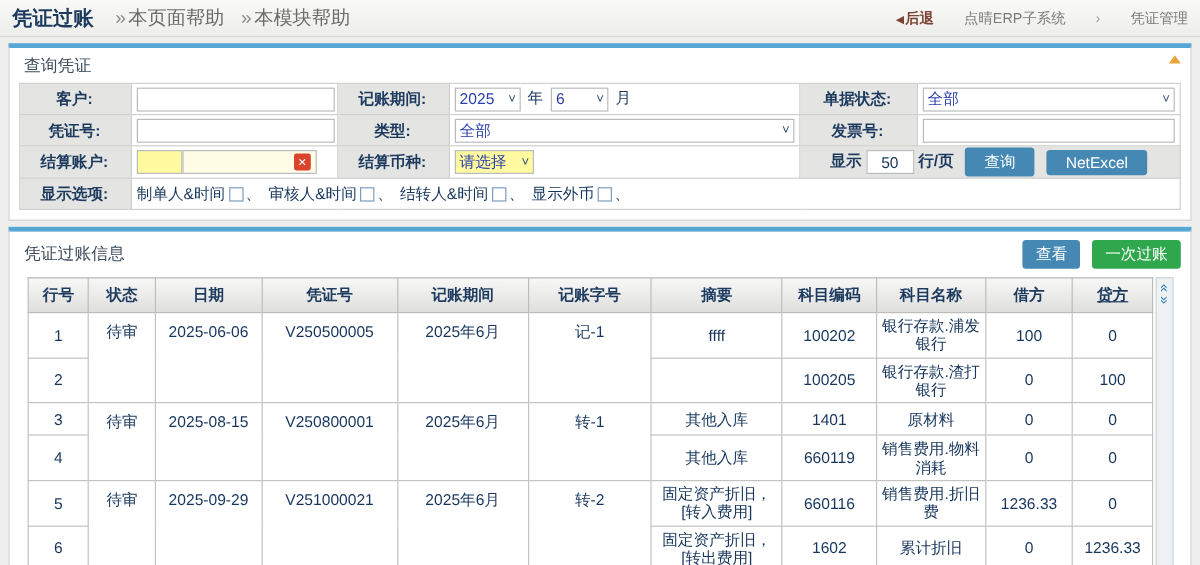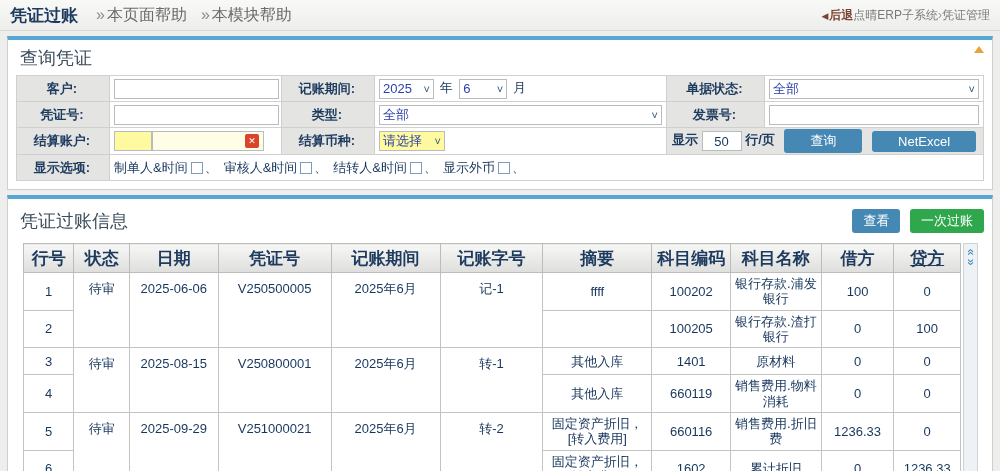--- a/index.html
+++ b/index.html
@@ -6,30 +6,30 @@
   html,body { width:1000px; height:471px; overflow:hidden;
     font-family:"Liberation Sans","DejaVu Sans",sans-serif; font-size:13px;
     background:#eeefec; color:var(--navy,#17365d); }
 
   
   .topbar { height:31px; background:linear-gradient(#f9f9f8,#ededeb);
     border-bottom:1px solid #d8d8d6; display:flex; align-items:center; padding:0 10px; }
   .page-title { font-size:17px; font-weight:bold; color:#1d3a5f; margin-right:18px; }
   .help-link { color:#6b6b6b; font-size:16px; margin-right:14px; text-decoration:none; cursor:pointer; }
   .help-link .chev { color:#8a8a8a; margin-right:2px; }
-  .top-right { margin-left:auto; font-size:12px; display:flex; align-items:center; gap:0; }
+  .top-right { margin-left:auto; font-size:12px; display:flex; align-items:center; gap:25px; }
   .back-link { color:#7a4333; text-decoration:none; font-weight:bold; cursor:pointer; }
   .back-link .tri { font-size:9px; margin-right:1px; }
   .crumb { color:#7a7a7a; text-decoration:none; cursor:pointer; }
   .crumb-sep { color:#9a9a9a; }
 
   
   .box { margin:5px 7px 0 7px; background:#fff; border:1px solid #cfcfcf;
     border-top:4px solid var(--accent,#56a7d4); }
-  .box-title { font-size:18px; color:#3c4c5c; padding:6px 12px 5px 12px; }
+  .box-title { font-size:14px; color:#3c4c5c; padding:6px 12px 5px 12px; }
 
   
   .query-box { position:relative; padding-bottom:8px; }
   .collapse-icon { position:absolute; top:6px; right:8px; width:0; height:0;
     border-left:5px solid transparent; border-right:5px solid transparent;
     border-bottom:7px solid #e8a33d; cursor:pointer; }
   .form-table { width:calc(100% - 16px); margin:0 8px; border-collapse:collapse; table-layout:fixed; }
   .form-table td { border:1px solid #d0d0cf; height:26px; padding:1px 4px; vertical-align:middle; }
   .form-table td.lbl { background:#e4e4e2; text-align:center; font-weight:bold;
     color:#1d3a5f; padding-right:6px; }
@@ -43,38 +43,38 @@
   .clear-btn { display:inline-block; width:14px; height:14px; background:#d9442b;
     color:#fff; font-size:9px; line-height:14px; text-align:center; border-radius:2px;
     margin-left:-19px; vertical-align:middle; cursor:pointer; }
   .select { display:inline-flex; align-items:center; justify-content:space-between;
     height:20px; border:1px solid #b9bcbe; background:#fff; padding:0 3px;
     color:#2a3faa; vertical-align:middle; cursor:pointer; }
   .select .arr { color:#33526e; font-size:11px; margin-left:4px; }
   .w55{width:55px;} .w48{width:48px;} .wfull{width:100%;gap:16px;} .w66{width:66px;}
   .sel-yellow { background:#fff9a0; }
   .unit { margin:0 3px 0 2px; color:#17365d; }
-  .btn { border:none; color:#fff; font-size:13px; font-family:inherit; padding:3px 26px;
+  .btn { border:none; color:#fff; font-size:13px; font-family:inherit; padding:3px 16px;
     border-radius:3px; cursor:pointer; background:var(--button-blue,#4688b4); margin-left:6px; vertical-align:middle; }
   .btn.green { background:var(--button-green,#2fa84d); }
   .rows-cell { text-align:center !important; }
   .opt { margin-right:6px; }
   .opt .cb { display:inline-block; width:12px; height:12px; border:1px solid #7d9cbd;
     background:#fff; vertical-align:-2px; margin-left:3px; cursor:pointer; }
   .opt .sep { color:#17365d; margin-left:2px; }
 
   
   .grid-box { padding-bottom:10px; }
   .grid-head { display:flex; align-items:center; padding:4px 8px 5px 0; }
   .grid-buttons { margin-left:auto; }
   .grid-buttons .btn { padding:3px 11px; }
   .table-wrap { position:relative; margin:0 14px 0 15px; padding-right:17px; }
   .grid-table { width:100%; border-collapse:collapse; table-layout:fixed; }
   .grid-table th { background:linear-gradient(#f7f7f6,#dededc); border:1px solid #bcbcba;
-    color:#1d3a5f; font-size:17px; font-weight:bold; height:29px; padding:2px; }
+    color:#1d3a5f; font-size:13px; font-weight:bold; height:29px; padding:2px; }
   .grid-table td { border:1px solid #c3c3c1; text-align:center; font-size:13px;
     color:#17365d; height:27px; padding:3px; line-height:1.18; background:#fff; }
   .grid-table td.merged { vertical-align:top; padding-top:8px; }
   .c-status { color:var(--status-red,#cc2200); }
   .c-voucher { color:var(--link-blue,#3333aa); cursor:pointer; }
   .h0{width:50px;} .h1{width:55px;} .h2{width:88px;} .h3{width:112px;} .h4{width:108px;}
   .h5{width:102px;} .h6{width:108px;} .h7{width:78px;} .h8{width:90px;} .h9{width:72px;} .h10{width:66px;text-decoration:underline;}
   .scroll-strip { position:absolute; top:0; right:0; bottom:0; width:15px;
     background:#eef2f5; border:1px solid #cdd4d9; cursor:pointer; text-align:center; }
   .scroll-strip .sc { display:block; color:#2c7fb8; font-size:12px; line-height:10px;

